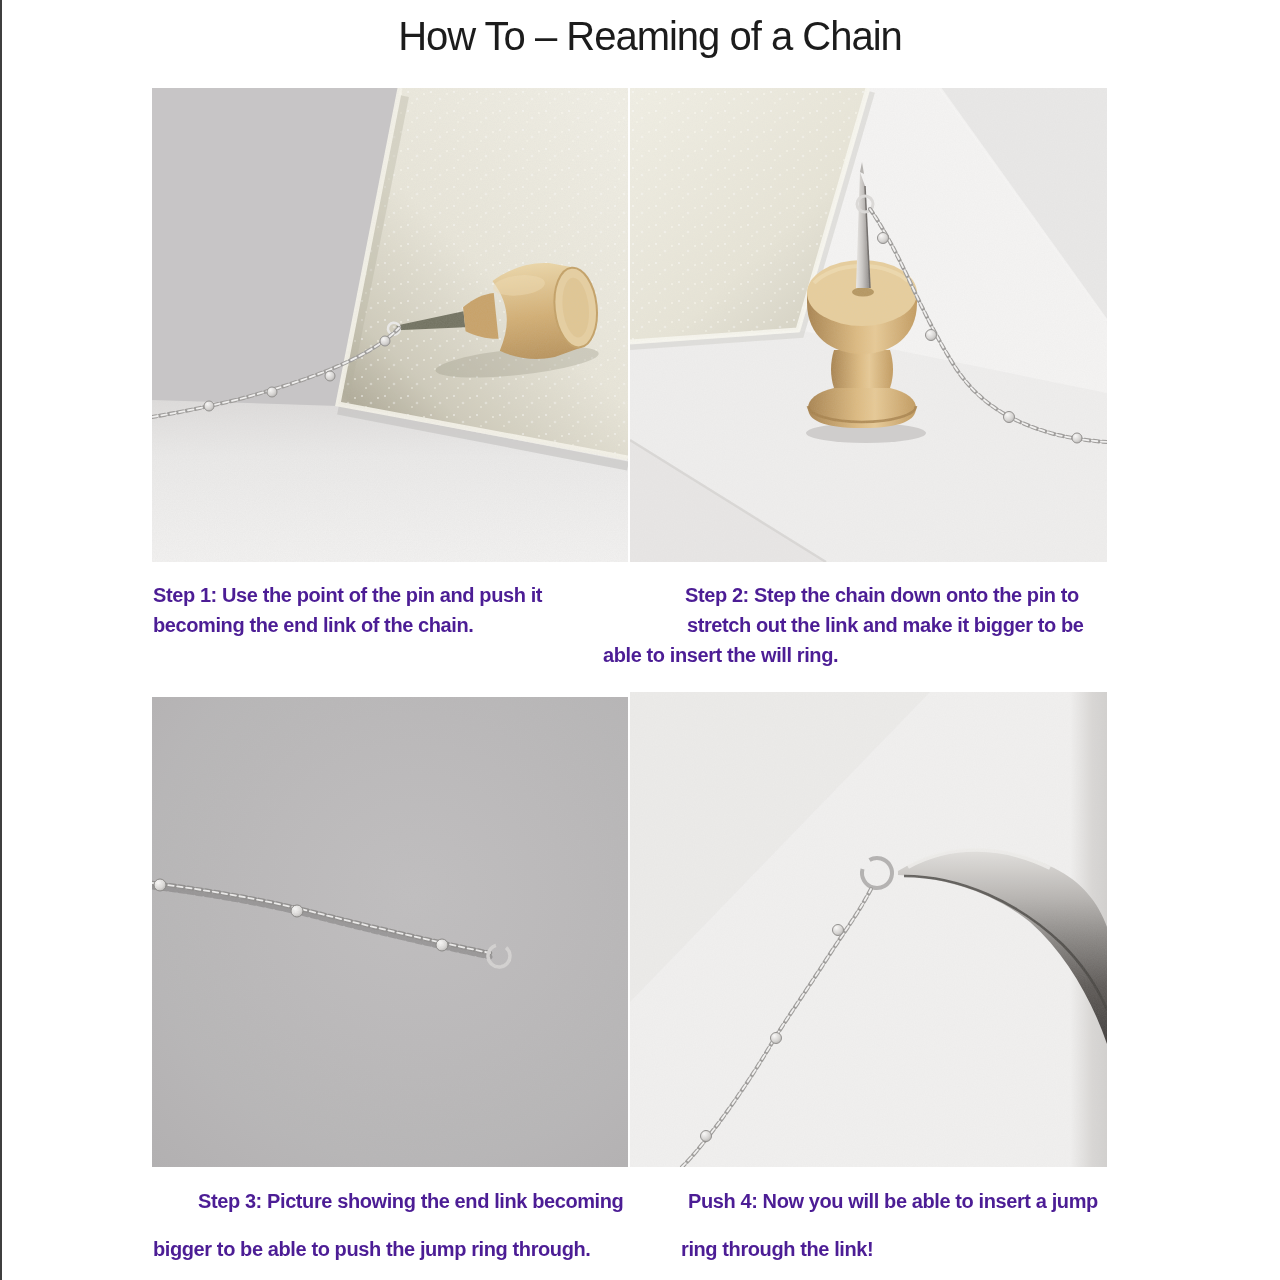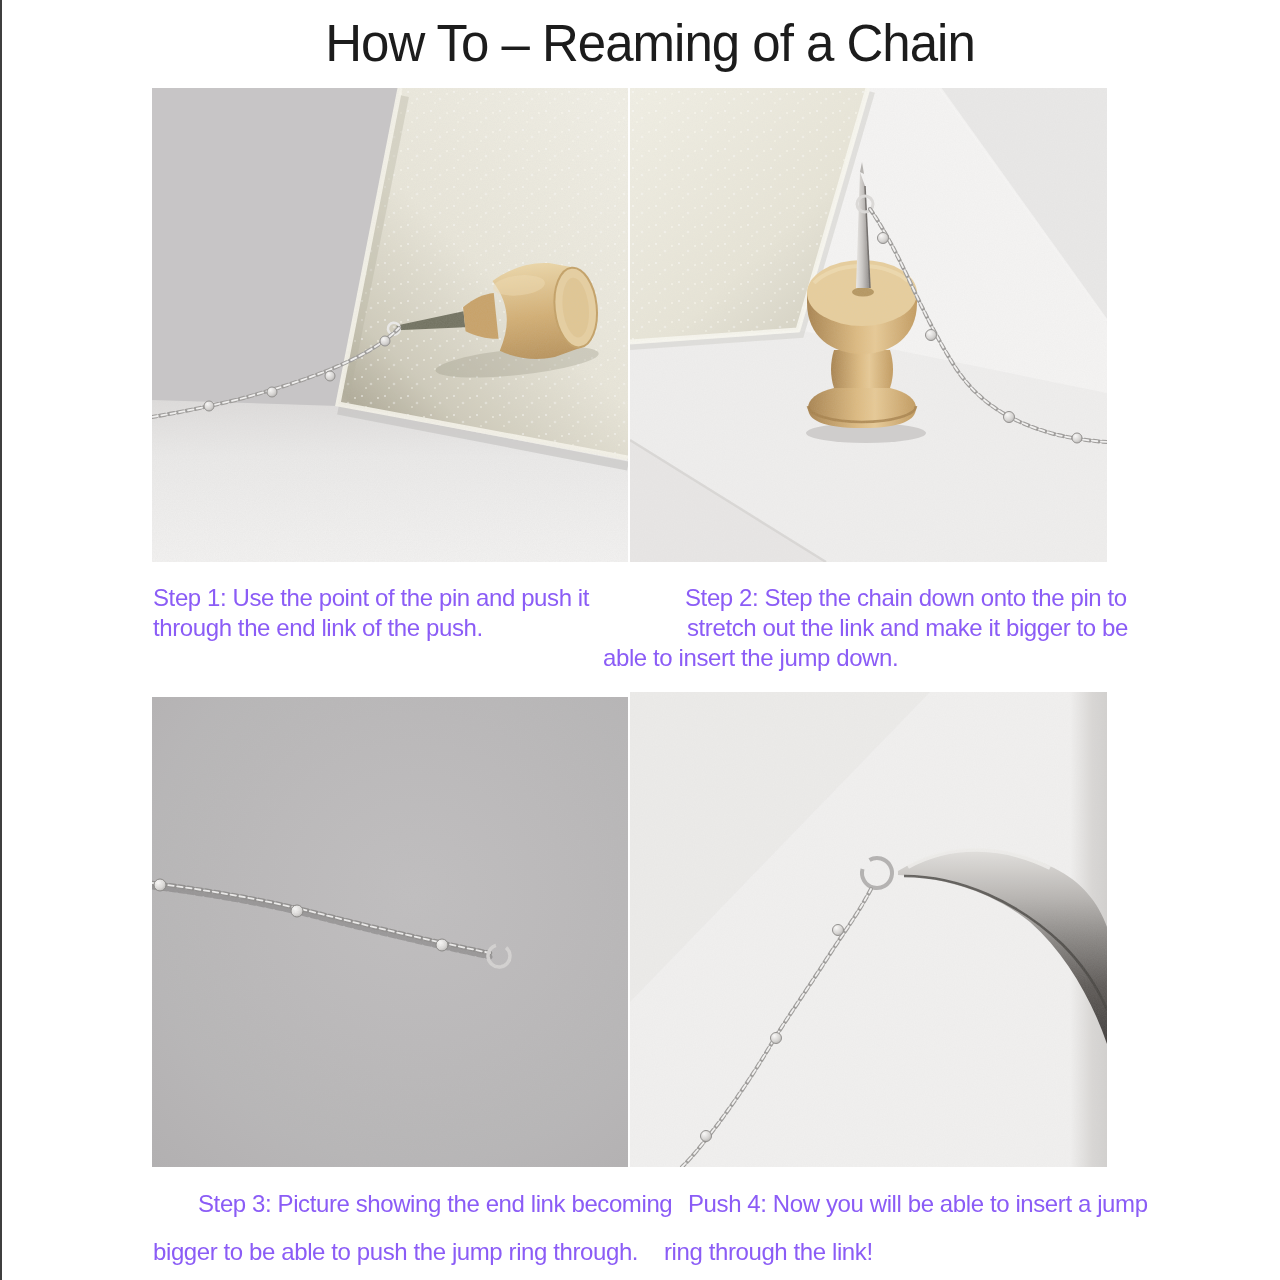--- a/index.html
+++ b/index.html
@@ -3,31 +3,31 @@
 <meta charset="utf-8">
 <style>
   html,body{margin:0;padding:0;}
   body{
     width:1280px;height:1280px;position:relative;background:#ffffff;
     font-family:"Liberation Sans", sans-serif;overflow:hidden;
   }
   .edge-line{position:absolute;left:0;top:0;width:2px;height:1280px;background:#3f3f3f;}
   .title{
     position:absolute;left:320px;top:14px;width:660px;text-align:center;
-    font-size:51px;letter-spacing:-1px;color:#1c1c1c;font-weight:400;white-space:nowrap;
+    font-size:40px;letter-spacing:-1px;color:#1c1c1c;font-weight:400;white-space:nowrap;
   }
   .photo{position:absolute;overflow:hidden;background:#d5d3d2;}
   .photo svg{display:block;width:100%;height:100%;}
   #photo1{left:152px;top:88px;width:476px;height:474px;}
   #photo2{left:630px;top:88px;width:477px;height:474px;}
   #photo3{left:152px;top:697px;width:476px;height:470px;}
   #photo4{left:630px;top:692px;width:477px;height:475px;}
   .cap{
-    position:absolute;font-size:24px;font-weight:400;letter-spacing:-0.4px;
-    color:#8b5cf6;white-space:nowrap;
+    position:absolute;font-size:20px;font-weight:700;letter-spacing:-0.4px;
+    color:#4c1d95;white-space:nowrap;
   }
   .chain-base{fill:none;stroke:#9d9b99;stroke-width:4;stroke-dasharray:5.5 3.5;stroke-linecap:round;}
   .chain-hi{fill:none;stroke:#f3f2f1;stroke-width:1.8;stroke-dasharray:5.5 3.5;stroke-dashoffset:1.6;stroke-linecap:round;}
 </style>
 </head>
 <body>
 
 <div class="edge-line"></div>
 
 <div class="title">How To – Reaming of a Chain</div>
@@ -240,23 +240,23 @@
     <path class="chain-hi" d="M241,197 C228,222 214,240 198,265 C178,296 160,322 146,344 C128,375 108,405 88,432 C78,445 66,461 52,475"></path>
     <circle cx="208" cy="238" r="5.5" fill="url(#b4)" stroke="#8f8d8b" stroke-width="1"></circle>
     <circle cx="146" cy="346" r="5.5" fill="url(#b4)" stroke="#8f8d8b" stroke-width="1"></circle>
     <circle cx="76" cy="444" r="5.5" fill="url(#b4)" stroke="#8f8d8b" stroke-width="1"></circle>
   </g>
   <rect width="477" height="475" filter="url(#n4)"></rect>
 </svg>
 </div>
 
 <div class="cap" style="left:153px;top:584px;">Step 1: Use the point of the pin and push it</div>
-<div class="cap" style="left:153px;top:614px;">through the end link of the push.</div>
+<div class="cap" style="left:153px;top:614px;">becoming the end link of the chain.</div>
 
 <div class="cap" style="left:685px;top:584px;">Step 2: Step the chain down onto the pin to</div>
 <div class="cap" style="left:687px;top:614px;">stretch out the link and make it bigger to be</div>
-<div class="cap" style="left:603px;top:644px;">able to insert the jump down.</div>
+<div class="cap" style="left:603px;top:644px;">able to insert the will ring.</div>
 
 <div class="cap" style="left:153px;top:1190px;margin-left:45px;">Step 3: Picture showing the end link becoming</div>
 <div class="cap" style="left:153px;top:1238px;text-align:right;">bigger to be able to push the jump ring through.</div>
 
 <div class="cap" style="left:688px;top:1190px;">Push 4: Now you will be able to insert a jump</div>
-<div class="cap" style="left:664px;top:1238px;text-align:right;">ring through the link!</div>
+<div class="cap" style="left:681px;top:1238px;text-align:right;">ring through the link!</div>
 
 </body></html>

